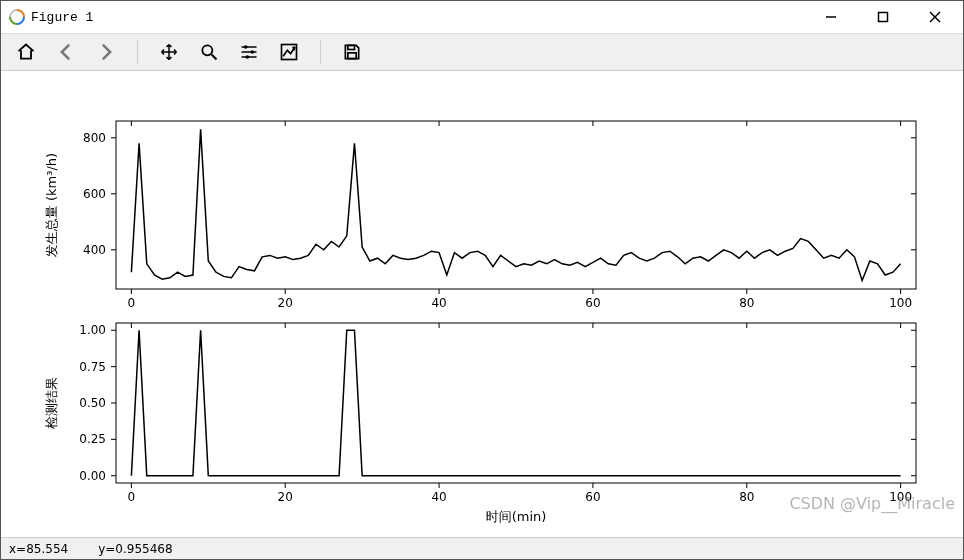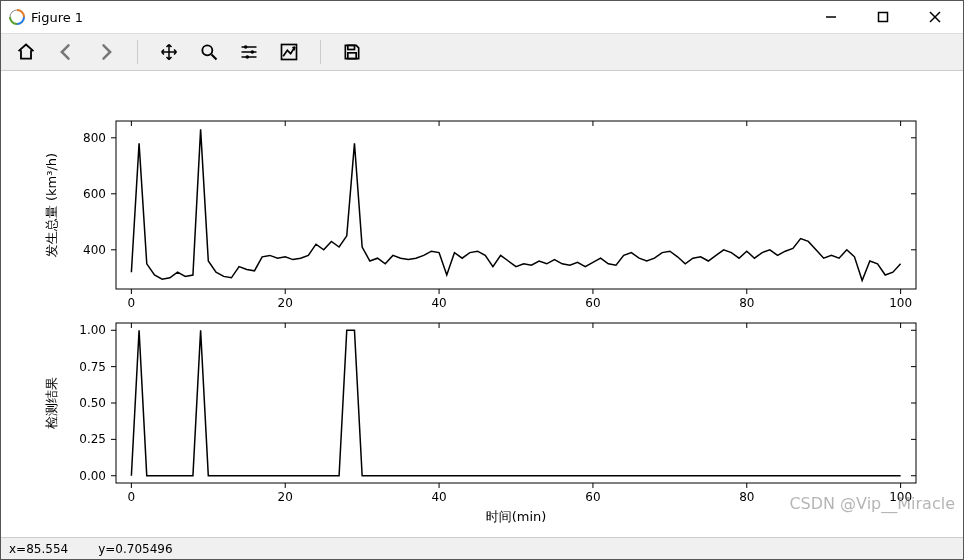--- a/index.html
+++ b/index.html
@@ -1,18 +1,18 @@
 <!DOCTYPE html>
 <html><head>
 <meta charset="utf-8">
 <style>
   * { box-sizing: border-box; margin: 0; padding: 0; }
   html, body { width: 964px; height: 560px; font-family: "DejaVu Sans", Arial, sans-serif; background: #fff; overflow: hidden; }
   .window { width: 964px; height: 560px; border: 1px solid #555; display: flex; flex-direction: column; background: #fff; }
-  .titlebar { height: 30px; background: #fff; display: flex; align-items: center; padding: 16px 8px; border-bottom: 1px solid #ddd; }
+  .titlebar { height: 30px; background: #fff; display: flex; align-items: center; padding: 16px 8px; border-bottom: 1px solid #ddd; font-family: Liberation Mono, monospace; }
   .titlebar .app-icon { width: 16px; height: 16px; margin-right: 6px; }
   .titlebar .title { font-size: 13px; flex: 0 0 auto; }
   .titlebar .spacer { flex: 1 1 auto; }
   .win-controls { display: flex; gap: 28px; padding-right: 8px; }
   .win-btn { width: 24px; height: 24px; display: flex; align-items: center; justify-content: center; cursor: pointer; }
   .toolbar { height: 40px; background: #f0f0f0; border-bottom: 1px solid #ccc; display: flex; align-items: center; padding: 0 10px; gap: 10px; }
   .tool-btn { width: 30px; height: 30px; display: flex; align-items: center; justify-content: center; cursor: pointer; border-radius: 3px; }
   .tool-sep { width: 1px; height: 24px; background: #ccc; margin: 0 6px; }
   .figure-area { flex: 1 1 auto; position: relative; background: #fff; }
   svg.plots { width: 100%; height: 100%; display: block; }
@@ -184,15 +184,15 @@
           <text x="55" y="332" text-anchor="middle" class="axis-label" transform="rotate(-90 55 332)">检测结果</text>
           <path d="M130.3846153846154 404.72727272727275 L138.07692307692307 259.27272727272725 L145.76923076923077 404.72727272727275 L153.46153846153845 404.72727272727275 L161.15384615384616 404.72727272727275 L168.84615384615384 404.72727272727275 L176.53846153846155 404.72727272727275 L184.23076923076923 404.72727272727275 L191.92307692307693 404.72727272727275 L199.6153846153846 259.27272727272725 L207.30769230769232 404.72727272727275 L215 404.72727272727275 L222.69230769230768 404.72727272727275 L230.38461538461536 404.72727272727275 L238.0769230769231 404.72727272727275 L245.76923076923077 404.72727272727275 L253.46153846153845 404.72727272727275 L261.15384615384613 404.72727272727275 L268.84615384615387 404.72727272727275 L276.53846153846155 404.72727272727275 L284.2307692307692 404.72727272727275 L291.9230769230769 404.72727272727275 L299.61538461538464 404.72727272727275 L307.3076923076923 404.72727272727275 L315 404.72727272727275 L322.69230769230774 404.72727272727275 L330.38461538461536 404.72727272727275 L338.0769230769231 404.72727272727275 L345.7692307692307 259.27272727272725 L353.46153846153845 259.27272727272725 L361.1538461538462 404.72727272727275 L368.8461538461538 404.72727272727275 L376.53846153846155 404.72727272727275 L384.2307692307692 404.72727272727275 L391.9230769230769 404.72727272727275 L399.61538461538464 404.72727272727275 L407.30769230769226 404.72727272727275 L415 404.72727272727275 L422.69230769230774 404.72727272727275 L430.38461538461536 404.72727272727275 L438.0769230769231 404.72727272727275 L445.7692307692308 404.72727272727275 L453.46153846153845 404.72727272727275 L461.1538461538462 404.72727272727275 L468.8461538461538 404.72727272727275 L476.53846153846155 404.72727272727275 L484.2307692307692 404.72727272727275 L491.9230769230769 404.72727272727275 L499.61538461538464 404.72727272727275 L507.30769230769226 404.72727272727275 L515 404.72727272727275 L522.6923076923076 404.72727272727275 L530.3846153846155 404.72727272727275 L538.0769230769231 404.72727272727275 L545.7692307692307 404.72727272727275 L553.4615384615386 404.72727272727275 L561.1538461538462 404.72727272727275 L568.8461538461538 404.72727272727275 L576.5384615384614 404.72727272727275 L584.2307692307693 404.72727272727275 L591.9230769230769 404.72727272727275 L599.6153846153845 404.72727272727275 L607.3076923076924 404.72727272727275 L615 404.72727272727275 L622.6923076923076 404.72727272727275 L630.3846153846155 404.72727272727275 L638.0769230769231 404.72727272727275 L645.7692307692307 404.72727272727275 L653.4615384615385 404.72727272727275 L661.1538461538462 404.72727272727275 L668.8461538461538 404.72727272727275 L676.5384615384615 404.72727272727275 L684.2307692307693 404.72727272727275 L691.9230769230769 404.72727272727275 L699.6153846153845 404.72727272727275 L707.3076923076924 404.72727272727275 L715 404.72727272727275 L722.6923076923076 404.72727272727275 L730.3846153846155 404.72727272727275 L738.0769230769231 404.72727272727275 L745.7692307692307 404.72727272727275 L753.4615384615385 404.72727272727275 L761.1538461538462 404.72727272727275 L768.8461538461538 404.72727272727275 L776.5384615384615 404.72727272727275 L784.2307692307693 404.72727272727275 L791.9230769230769 404.72727272727275 L799.6153846153845 404.72727272727275 L807.3076923076924 404.72727272727275 L815 404.72727272727275 L822.6923076923076 404.72727272727275 L830.3846153846155 404.72727272727275 L838.0769230769231 404.72727272727275 L845.7692307692307 404.72727272727275 L853.4615384615385 404.72727272727275 L861.1538461538462 404.72727272727275 L868.8461538461538 404.72727272727275 L876.5384615384615 404.72727272727275 L884.2307692307693 404.72727272727275 L891.9230769230769 404.72727272727275 L899.6153846153845 404.72727272727275 " class="data-line"></path>
         </g>
         <text x="515" y="450" text-anchor="middle" class="axis-label">时间(min)</text>
       </svg>
     <div class="watermark">CSDN @Vip__Miracle</div>
   </div>
 
   <div class="statusbar">
     <span>x=85.554</span>
-    <span>y=0.705496</span>
+    <span>y=0.955468</span>
   </div>
 </div>
 
 </body></html>

